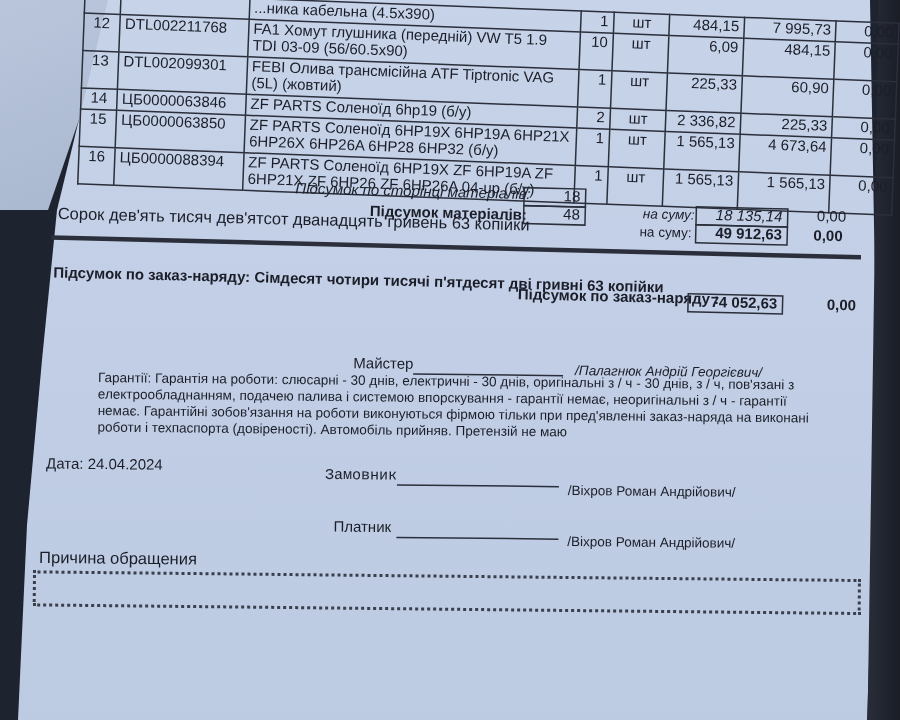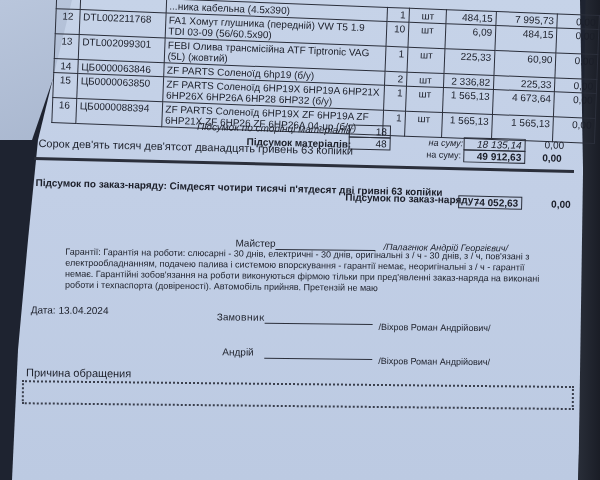--- a/index.html
+++ b/index.html
@@ -159,25 +159,25 @@
   <div class="sig-line" style="left:278px; top:246px; width:100px;"></div>
   <span class="text italic" style="left:386px; top:238px; font-size:9px;">/Палагнюк Андрій Георгієвич/</span>
 
   <div class="warranty" style="left:68px; top:246px;">
     <div>Гарантії: Гарантія на роботи: слюсарні - 30 днів, електричні - 30 днів, оригінальні з / ч - 30 днів, з / ч, пов'язані з</div>
     <div>електрообладнанням, подачею палива і системою впорскування - гарантії немає, неоригінальні з / ч - гарантії</div>
     <div>немає. Гарантійні зобов'язання на роботи виконуються фірмою тільки при пред'явленні заказ-наряда на виконані</div>
     <div>роботи і техпаспорта (довіреності). Автомобіль прийняв. Претензій не маю</div>
   </div>
 
-  <span class="text" style="left:34px; top:304px;">Дата: 13.04.2024</span>
+  <span class="text" style="left:34px; top:304px;">Дата: 24.04.2024</span>
 
   <span class="text" style="left:220px; top:310px;font-family:Liberation Mono, monospace;">Замовник</span>
   <div class="sig-line" style="left:268px; top:320px; width:108px;"></div>
   <span class="text" style="left:382px; top:318px; font-size:9px;">/Віхров Роман Андрійович/</span>
 
-  <span class="text" style="left:226px; top:344px;">Андрій</span>
+  <span class="text" style="left:226px; top:344px;">Платник</span>
   <div class="sig-line" style="left:268px; top:355px; width:108px;"></div>
   <span class="text" style="left:382px; top:352px; font-size:9px;">/Віхров Роман Андрійович/</span>
 
   <span class="text" style="left:30px; top:366px; font-size:11px;">Причина обращения</span>
   <div class="dotted-box" style="left:26px; top:380px; width:552px; height:24px;"></div>
 </div>
 
 </body></html>

